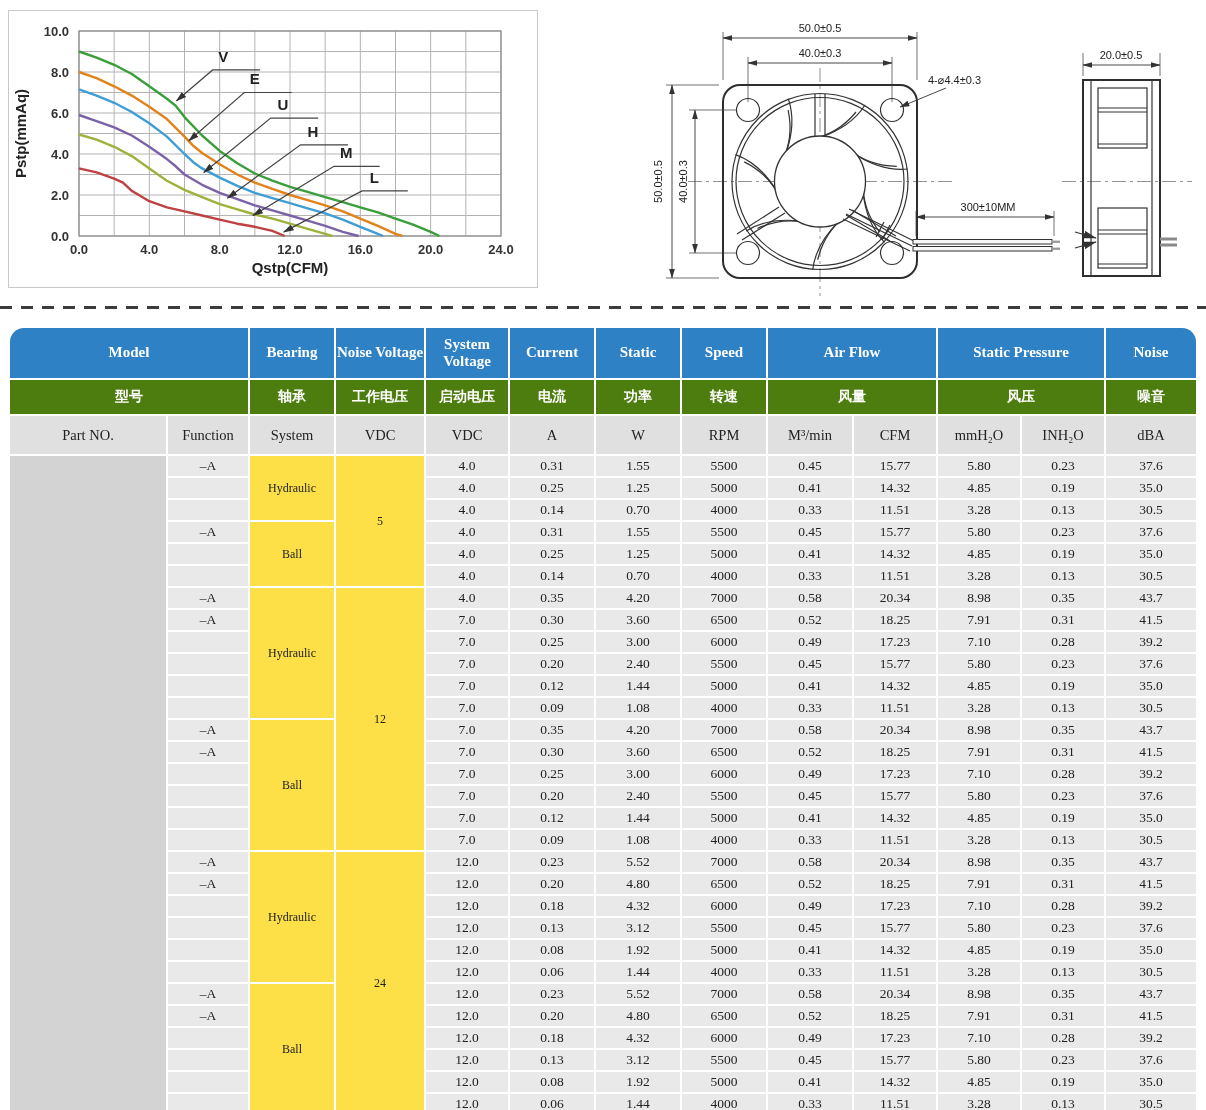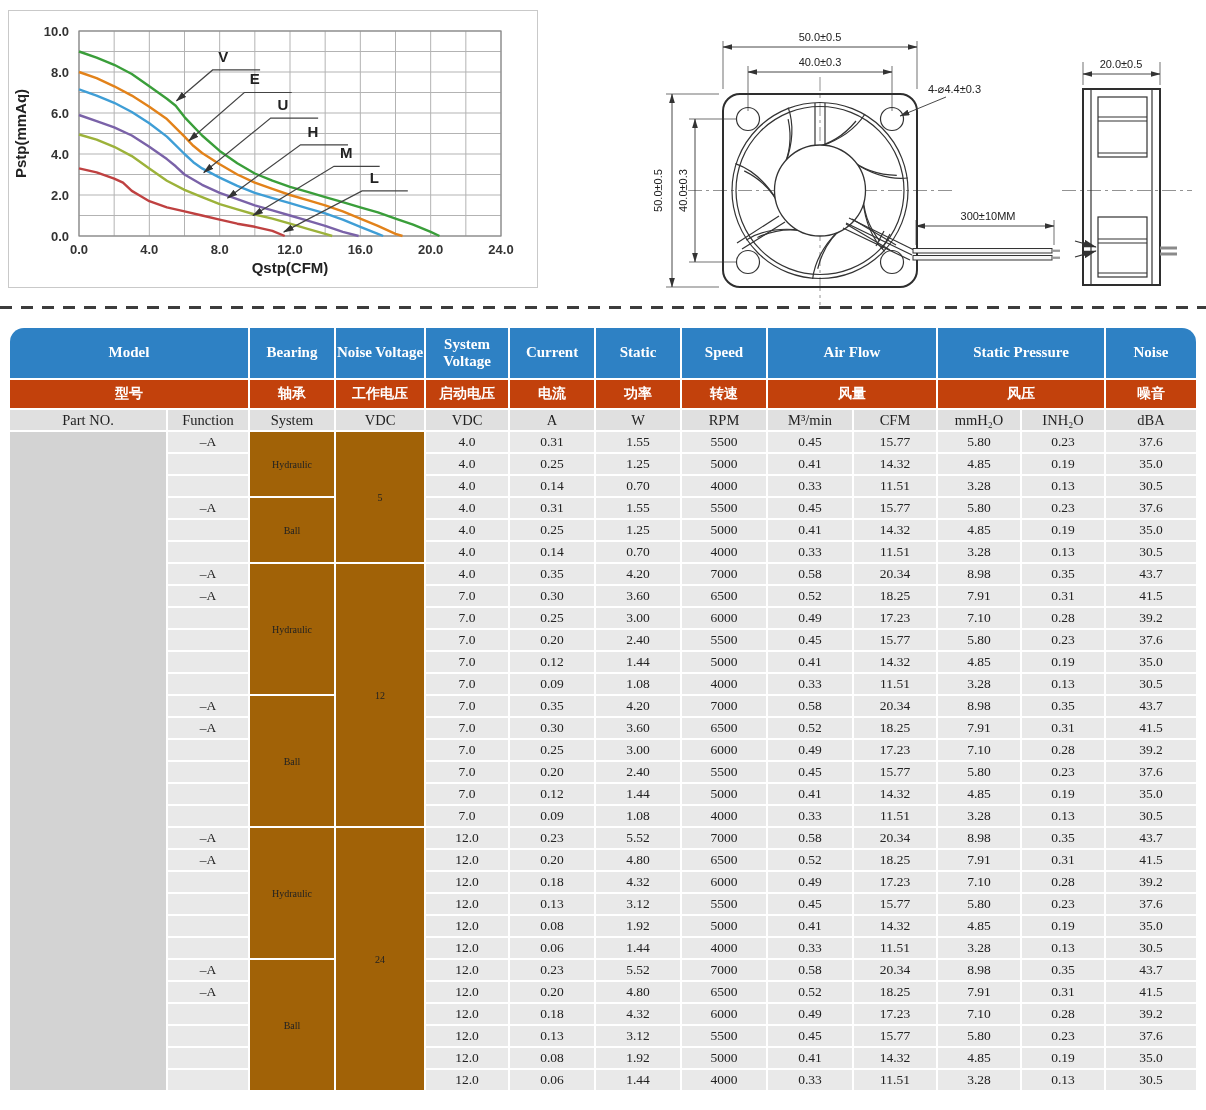--- a/index.html
+++ b/index.html
@@ -14,21 +14,21 @@
     border:1px solid #c9c9c9; background:#fff;
   }
   #chart-svg { display:block; }
   .grid { stroke:#b3b3b3; stroke-width:1; }
   .plotborder { stroke:#8a8a8a; stroke-width:1.2; }
   .tick { font:bold 13px "Liberation Sans","DejaVu Sans",sans-serif; fill:#333; }
   .axlab { font:bold 15px "Liberation Sans","DejaVu Sans",sans-serif; fill:#222; }
   .annln { stroke:#444; stroke-width:1.2; fill:none; }
   .annlab { font:bold 15px "Liberation Sans","DejaVu Sans",sans-serif; fill:#222; }
 
-  .drawing-panel { position:absolute; left:600px; top:17px; width:606px; height:300px; }
+  .drawing-panel { position:absolute; left:600px; top:8px; width:606px; height:300px; }
   .ln1 { stroke:#333; stroke-width:1.2; fill:none; }
   .ln2 { stroke:#2e2e2e; stroke-width:2; fill:none; }
   .cl  { stroke:#777; stroke-width:0.8; fill:none; stroke-dasharray:14 4 3 4; }
   .dim { stroke:#333; stroke-width:0.9; fill:none; }
   .ext { stroke:#333; stroke-width:0.7; fill:none; }
   .dtx { font:11px "Liberation Sans","DejaVu Sans",sans-serif; fill:#222; }
   .wire { fill:#f7f7f7; stroke:#333; stroke-width:1; }
 
   .dashed-separator {
     width:1206px; height:3px; margin-top:6px;
@@ -49,25 +49,25 @@
   table.spec col.c-m3{width:84px}   table.spec col.c-cfm{width:82px}
   table.spec col.c-mm{width:82px}   table.spec col.c-in{width:82px}
   table.spec col.c-noise{width:90px}
   th,td { text-align:center; vertical-align:middle; font-weight:normal; padding:0; }
   tr.hdr-blue th {
     background:#2e81c4; color:#fff; font-weight:bold; font-size:15px;
     height:50px; line-height:1.15;
   }
   tr.hdr-blue th.rad-l { border-top-left-radius:14px; }
   tr.hdr-blue th.rad-r { border-top-right-radius:14px; }
-  tr.hdr-black th { background:#c2410c; color:#fff; font-weight:bold; font-size:14px; height:28px; }
-  tr.hdr-units th { background:#e0e0e0; color:#222; font-size:14.5px; height:20px; }
+  tr.hdr-black th { background:#4d7c0f; color:#fff; font-weight:bold; font-size:14px; height:34px; }
+  tr.hdr-units th { background:#e0e0e0; color:#222; font-size:14.5px; height:38px; }
   tbody td { background:#e9e9e9; height:20px; }
   tbody td.partno { background:#d3d3d3; }
-  tbody td.mergecell { background:#a16207; font-size:10px; }
+  tbody td.mergecell { background:#fde047; font-size:12px; }
 </style>
 </head>
 <body>
 
 <div class="top-section">
 
   <div class="chart-panel">
     <svg id="chart-svg" width="528" height="276" viewBox="0 0 528 276">
       <defs>
         <marker id="annarr" viewBox="0 0 10 6" refX="9" refY="3" markerWidth="9" markerHeight="6" orient="auto">

